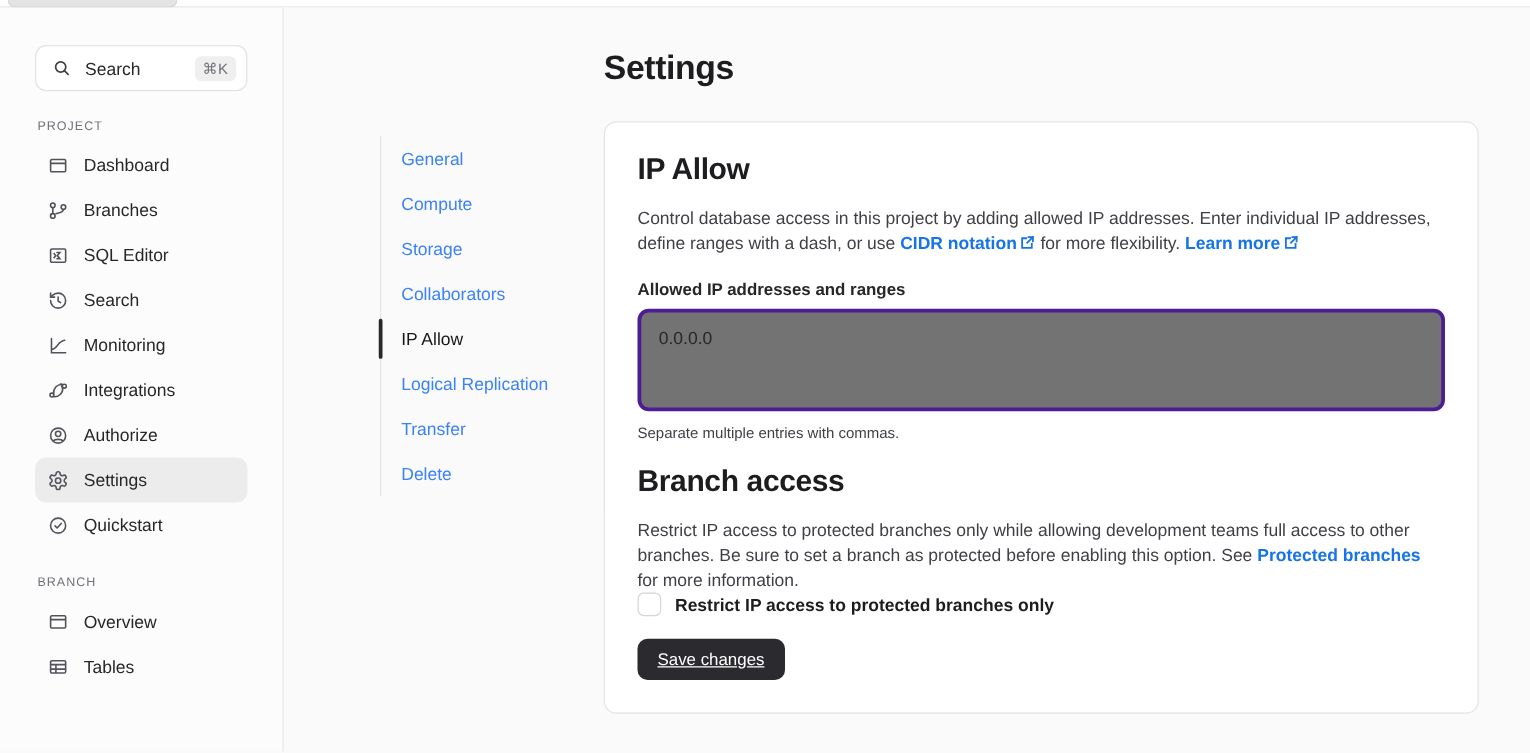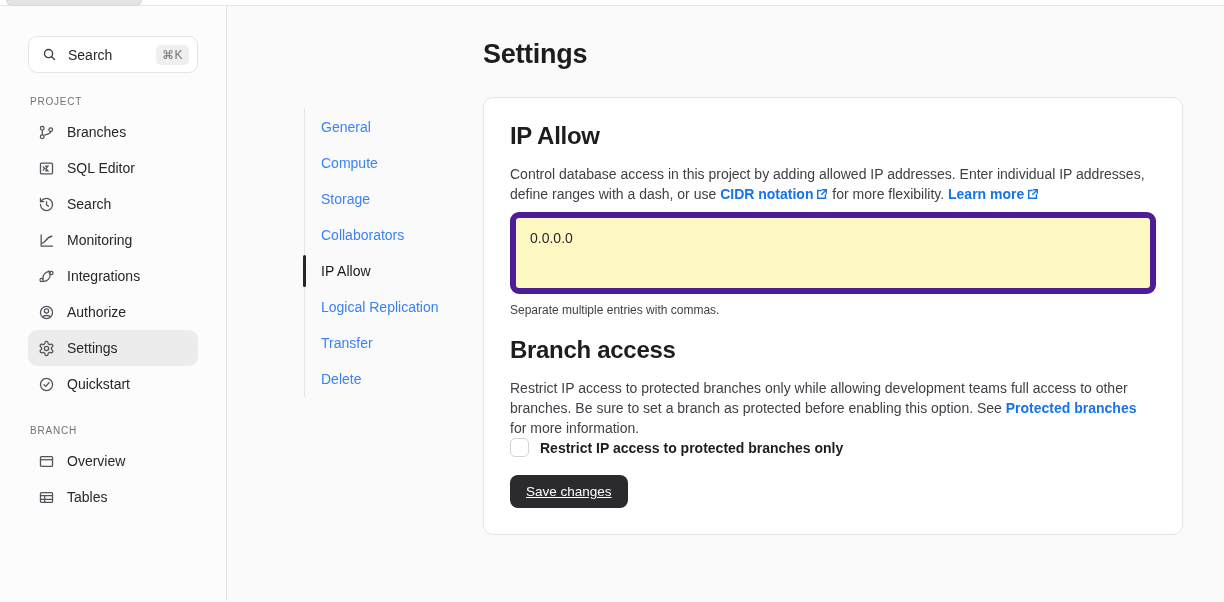--- a/index.html
+++ b/index.html
@@ -52,22 +52,22 @@
 
   .card { margin-top:27px; background:#fff; border:1px solid #e4e4e7; border-radius:10px;
     padding:24px 26px 26px; }
   .card h2 { font-size:24px; font-weight:700; color:#1d1d20; letter-spacing:-.3px; }
   .desc { margin-top:14px; font-size:14px; line-height:20px; color:#3f3f46; }
   .link { color:var(--link,#1673e8); font-weight:700; text-decoration:none; white-space:nowrap; }
   .ext { display:inline-block; vertical-align:-1px; margin-left:3px; }
 
   .field-label { margin-top:20px; font-size:13.5px; font-weight:700; color:#27272a; }
   textarea.ip-input { margin-top:8px; width:100%; height:82px; resize:none;
-    border:6px solid #4c1d95; border-radius:9px; padding:12px 14px; font-size:14px;
-    color:#27272a; font-family:"Liberation Sans", sans-serif; outline:none; background:#fef9c3; }
+    border:3px solid #4c1d95; border-radius:9px; padding:12px 14px; font-size:14px;
+    color:#27272a; font-family:"Liberation Sans", sans-serif; outline:none; background:#737373; }
   .helper { margin-top:5px; font-size:12px; color:#3f3f46; }
 
   .branch-head { margin-top:19px; }
 
   .check-row { margin-top:0; display:flex; align-items:center; cursor:pointer; }
   .checkbox { width:19px; height:19px; border:1.5px solid #d4d4d8; border-radius:5px;
     background:#fff; }
   .check-label { margin-left:11px; font-size:14px; font-weight:700; color:#1d1d20; }
 
   .save-btn { margin-top:18px; display:inline-block; background:var(--accent_dark,#2b2b2f);
@@ -91,20 +91,29 @@
             <circle cx="10.5" cy="10.5" r="6.5"></circle>
             <path d="M15.5 15.5 20 20"></path>
           </svg>
       </span>
       <span class="s-label">Search</span>
       <span class="kbd">⌘K</span>
     </div>
 
     <div class="section-label">PROJECT</div>
 
+    <div class="side-item">
+      <span class="icon">
+        <svg width="17" height="17" viewBox="0 0 24 24" fill="none" stroke="currentColor" stroke-width="1.8">
+            <rect x="3.5" y="5" width="17" height="14" rx="1.5"></rect>
+            <path d="M3.5 9.5h17"></path>
+          </svg>
+      </span>
+      <span class="lbl">Dashboard</span>
+    </div>
 
     <div class="side-item">
       <span class="icon">
         <svg width="17" height="17" viewBox="0 0 24 24" fill="none" stroke="currentColor" stroke-width="1.8">
             <circle cx="6" cy="6" r="2.6"></circle>
             <circle cx="6" cy="18" r="2.6"></circle>
             <circle cx="18" cy="8" r="2.6"></circle>
             <path d="M6 8.6v6.8"></path>
             <path d="M18 10.6c0 3.4-4.5 3.4-9 5"></path>
           </svg>
@@ -235,20 +244,21 @@
         <p class="desc"><span>Control database access in this project by adding allowed IP addresses. Enter individual IP addresses, define ranges with a dash, or use </span><a class="link" href="#">CIDR notation</a><span class="ext"><svg width="12" height="12" viewBox="0 0 14 14" fill="none" stroke="#1673e8" stroke-width="1.7" stroke-linecap="square">
                 <path d="M11 8.2V12H2V3h3.8"></path>
                 <path d="M8 2h4v4"></path>
                 <path d="M12 2 6.8 7.2"></path>
               </svg></span><span> for more flexibility. </span><a class="link" href="#">Learn more</a><span class="ext"><svg width="12" height="12" viewBox="0 0 14 14" fill="none" stroke="#1673e8" stroke-width="1.7" stroke-linecap="square">
                 <path d="M11 8.2V12H2V3h3.8"></path>
                 <path d="M8 2h4v4"></path>
                 <path d="M12 2 6.8 7.2"></path>
               </svg></span></p>
 
+        <div class="field-label">Allowed IP addresses and ranges</div>
 
         <textarea class="ip-input" spellcheck="false" style="">0.0.0.0</textarea>
 
         <div class="helper">Separate multiple entries with commas.</div>
 
         <h2 class="branch-head">Branch access</h2>
 
         <p class="desc"><span>Restrict IP access to protected branches only while allowing development teams full access to other branches. Be sure to set a branch as protected before enabling this option. See </span><a class="link" href="#" style="white-space:normal">Protected branches</a><span> for more information.</span></p>
 
         <div class="check-row">

